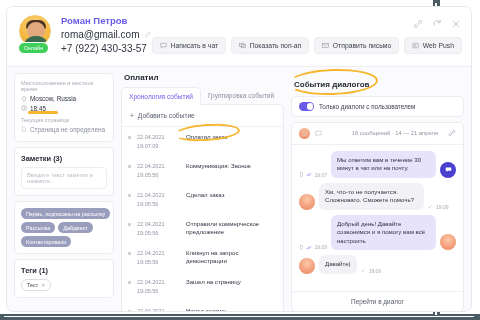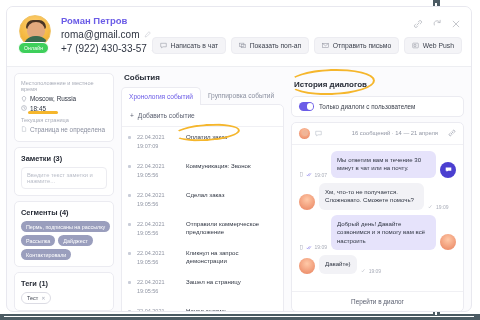--- a/index.html
+++ b/index.html
@@ -301,21 +301,20 @@
             <span>Страница не определена</span>
           </div>
         </div>
 
         <div class="panel">
           <div class="sect-title">Заметки (3)</div>
           <div class="noteinput">Введите текст заметки и нажмите...</div>
         </div>
 
         <div class="panel">
-          <div class="sect-title">Сегменты (4)</div>
           <div class="chips">
             <span class="chip">Пермь, подписаны на рассылку</span>
             <span class="chip">Рассылка</span>
             <span class="chip">Дайджест</span>
             <span class="chip">Контактировали</span>
           </div>
         </div>
 
         <div class="panel">
           <div class="sect-title">Теги (1)</div>
@@ -324,21 +323,21 @@
               <span>Тест</span>
               <span class="tagx">✕</span>
             </span>
 
           </div>
 
         </div>
       </div>
 
       <div class="col-mid">
-        <div class="coltitle">События</div>
+        <div class="coltitle">Оплатил</div>
         <div class="tabs">
           <div class="tab active">Хронология событий</div>
           <div class="tab">Группировка событий</div>
         </div>
         <div class="evtpanel">
           <div class="addevt">
             <span>+</span>
             <span>Добавить событие</span>
           </div>
 
@@ -403,21 +402,21 @@
               <div>22.04.2021</div>
 
             </div>
             <div class="what">Начал сессию</div>
           </div>
         </div>
       </div>
 
       <div class="col-right">
         <div class="dlg-title-wrap">
-          <span class="dlg-title">История диалогов</span>
+          <span class="dlg-title">События диалогов</span>
           <span class="ellipse-hl"></span>
         </div>
 
         <div class="togglerow">
           <span class="switch">
               <i></i>
             </span>
           <span class="t">Только диалоги с пользователем</span>
         </div>
 

